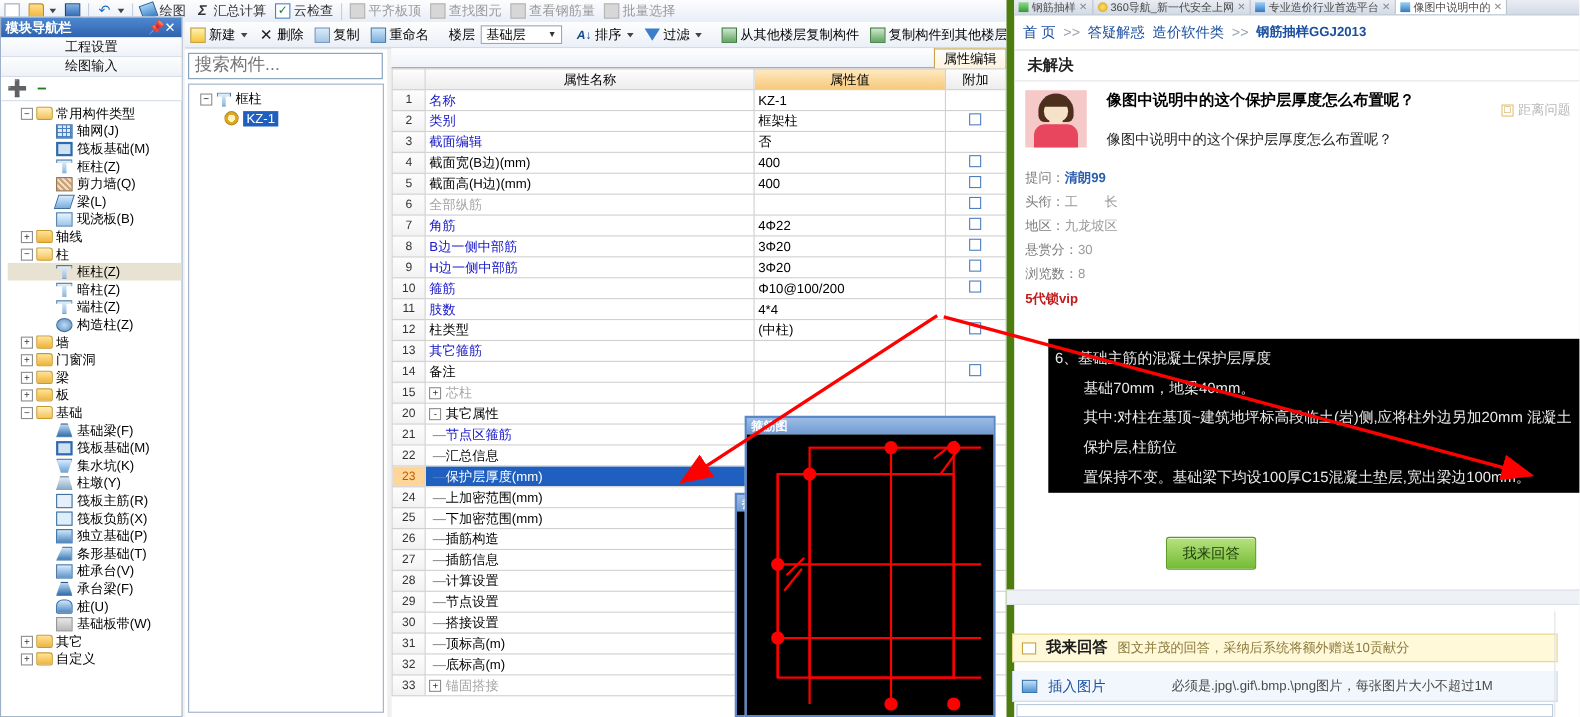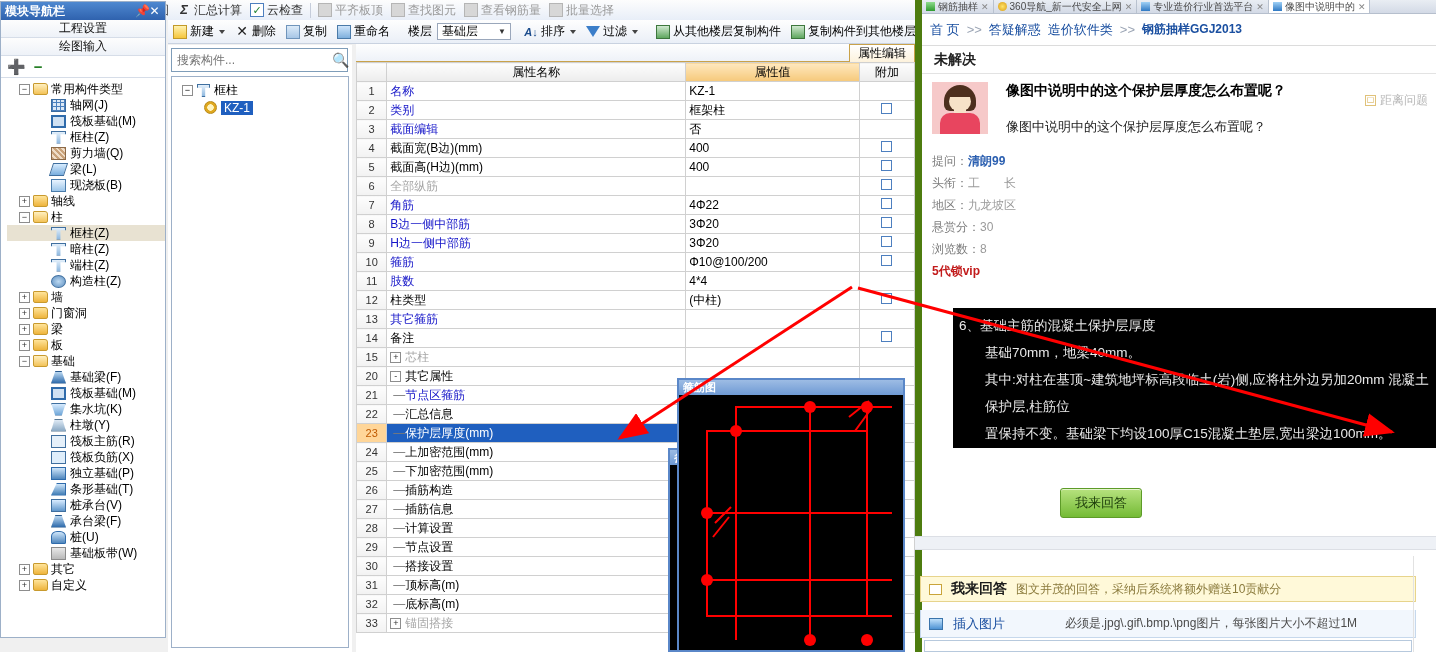--- a/index.html
+++ b/index.html
@@ -43,21 +43,21 @@
   .ic.copy { background:linear-gradient(#dbeaf8,#a7c6e6); border:1px solid #6f94bb; }
   .ic.ren  { background:linear-gradient(#cfe5fb,#7fb0dd); border:1px solid #4a7aa8; }
   .ic.sortaz{ color:#1a4b8c; font-size:11px; line-height:14px; text-align:center; font-weight:bold;}
   .ic.funnel{ width:0;height:0;border-left:7px solid transparent;border-right:7px solid transparent;border-top:11px solid #3b7ec9;}
   .ic.floors{ background:linear-gradient(#cfe8cf,#5fa75f); border:1px solid #3d773d; }
   .floorsel { display:inline-flex; align-items:center; background:#fff; border:1px solid #9aa7bb; height:17px;
               min-width:74px; padding:0 2px 0 4px; font-size:12px; justify-content:space-between; }
   .dd-arrow { width:12px; text-align:center; color:#333; font-size:8px; }
 
   
-  .nav { position:absolute; left:0; top:1px; width:166px; height:637px; background:#ffffff;
+  .nav { position:absolute; left:0; top:15px; width:166px; height:637px; background:#ffffff;
          border:1px solid #9db0c8; }
   .nav-title { height:18px; background:linear-gradient(#4e88d0,#2f62ae); color:#fff; font-weight:bold;
                display:flex; align-items:center; padding:0 4px; font-size:12px; }
   .nav-title .sp { flex:1; }
   .nav-title .btn { width:13px; text-align:center; cursor:pointer; }
   .nav-btn { height:18px; border-bottom:1px solid #d6dde8; background:linear-gradient(#fdfdfd,#eef2f8);
              display:flex; align-items:center; justify-content:center; font-size:12px; color:#111; }
   .nav-tools { height:22px; border-bottom:1px solid #d6dde8; display:flex; align-items:center; gap:8px; padding:0 6px;
                background:#fff;}
   .plusg { color:#1d7a1d; font-weight:bold; font-size:15px; line-height:14px; }
@@ -94,21 +94,21 @@
   .g-indep{ background:linear-gradient(#cfe6fa,#4f86bd); border:1px solid #2f6bab; }
   .g-strip{ background:linear-gradient(#cfe6fa,#3f7cb5); border:1px solid #2f6bab; clip-path:polygon(0 100%,40% 0,100% 0,100% 100%);}
   .g-cap  { background:linear-gradient(#d9ecff,#5f96cb); border:1px solid #3f6f9f; }
   .g-pile { background:linear-gradient(#cfe6fa,#4f86bd); border:1px solid #2f6bab; border-radius:40% 40% 10% 10%;}
   .g-band { background:linear-gradient(#e8e8e8,#b9b9b9); border:1px solid #8c8c8c; }
 
   
   .comp { position:absolute; left:168px; top:45px; width:184px; height:607px; background:#fff; }
   .searchbar { height:24px; margin:3px 4px 0 3px; border:1px solid #7f9db9; background:#fff;
                display:flex; align-items:center; }
-  .searchbar input { border:0; outline:0; flex:1; height:20px; padding-left:5px; font-size:12px; color:#555;
+  .searchbar input { border:0; outline:0; flex:1; height:20px; padding-left:5px; font-size:16px; color:#555;
                      font-family:"Liberation Sans",sans-serif; background:transparent;}
   .mag { width:24px; text-align:center; color:#1d5fa8; font-size:14px; }
   .comptree { margin:4px 3px 0 3px; border:1px solid #9db0c8; height:572px; background:#fff; padding:5px 0 0 6px;}
   .ct-row { display:flex; align-items:center; height:17px; font-size:12px; white-space:nowrap;}
   .ct-row .exp { width:11px; height:11px; border:1px solid #8d8d8d; background:#fff; font-size:9px;
                  line-height:9px; text-align:center; margin-right:4px; flex:none;}
   .ct-kz { background:#1f5fbf; color:#fff; padding:0 3px; }
   .g-gear { width:13px;height:13px; background:radial-gradient(#fff4c0 40%,#e0a81e 42%); border-radius:50%;
             border:1px solid #b8891a; margin-right:4px; flex:none;}
 

